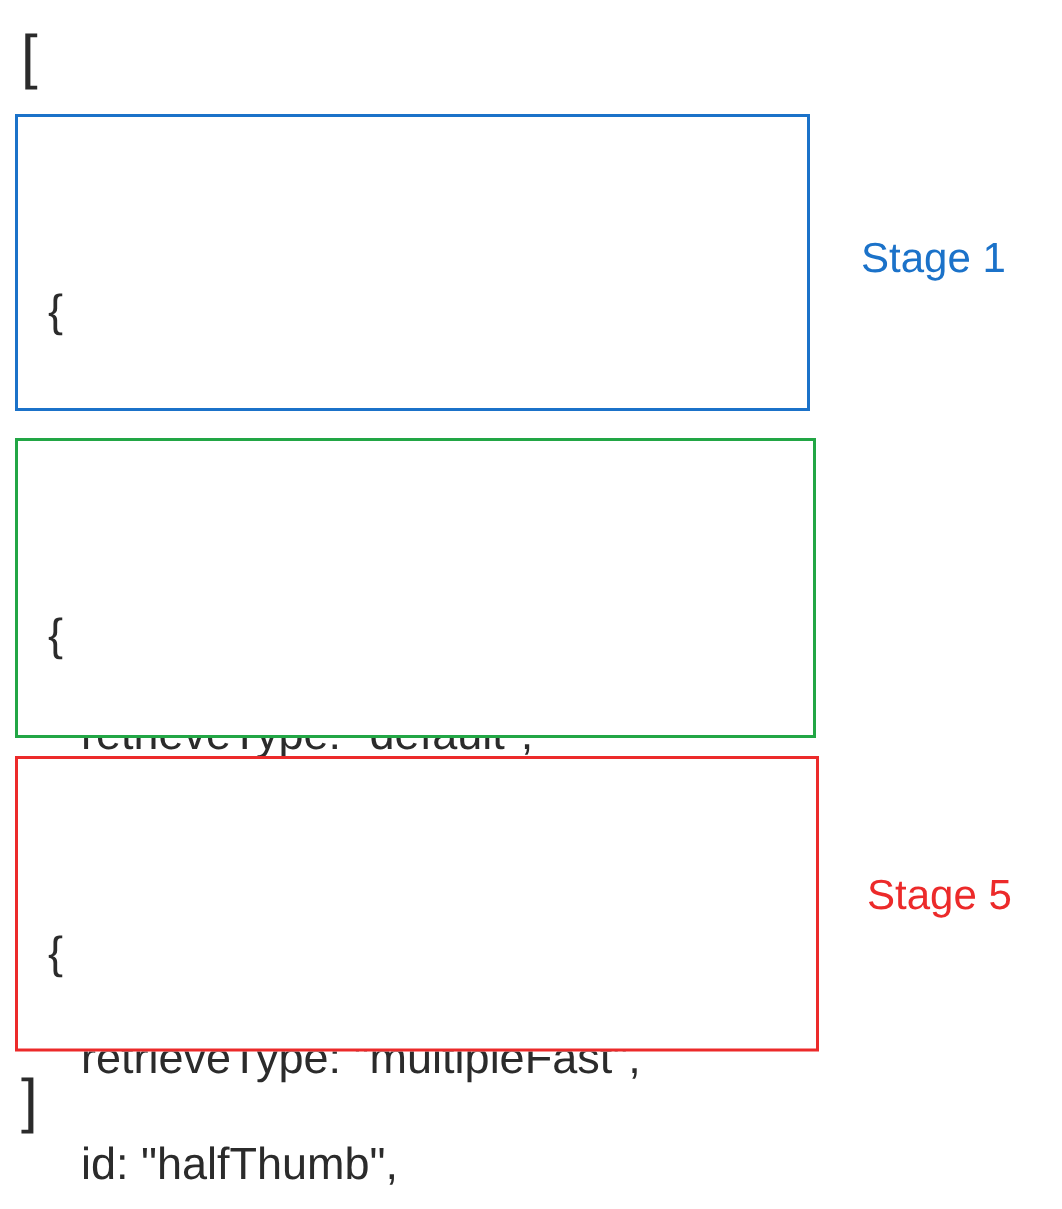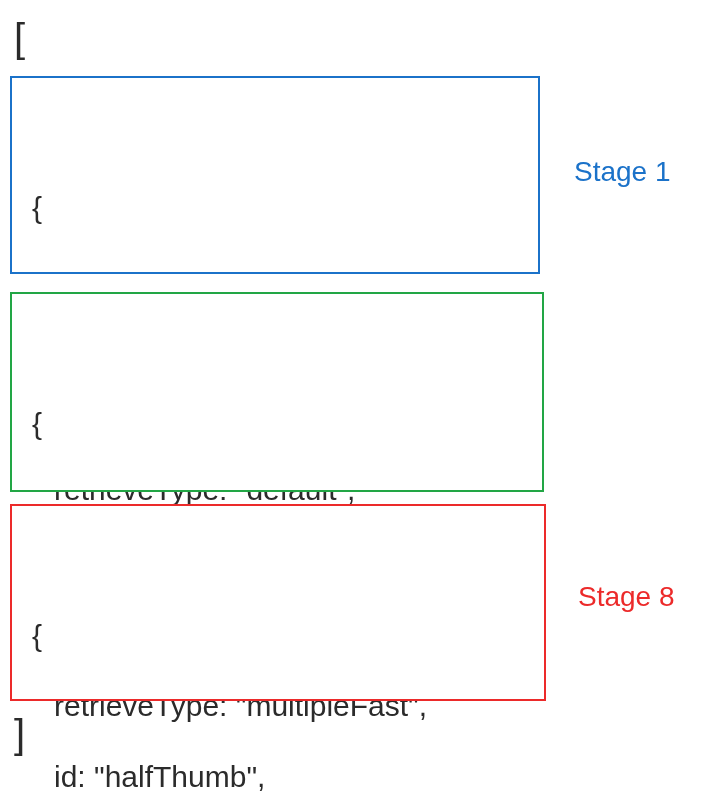--- a/index.html
+++ b/index.html
@@ -104,17 +104,17 @@
   </div>
 
   <div class="stage-block s3">
     <div class="code-body">
       <span class="code-line">{</span>
       <span class="code-line indent">id: "halfThumb",</span>
       
       
     </div>
   </div>
-  <span class="stage-label l3">Stage 8</span>
+  <span class="stage-label l3">Stage 5</span>
 
   <span class="array-bracket close">]</span>
 
 </div>
 
 </body></html>

